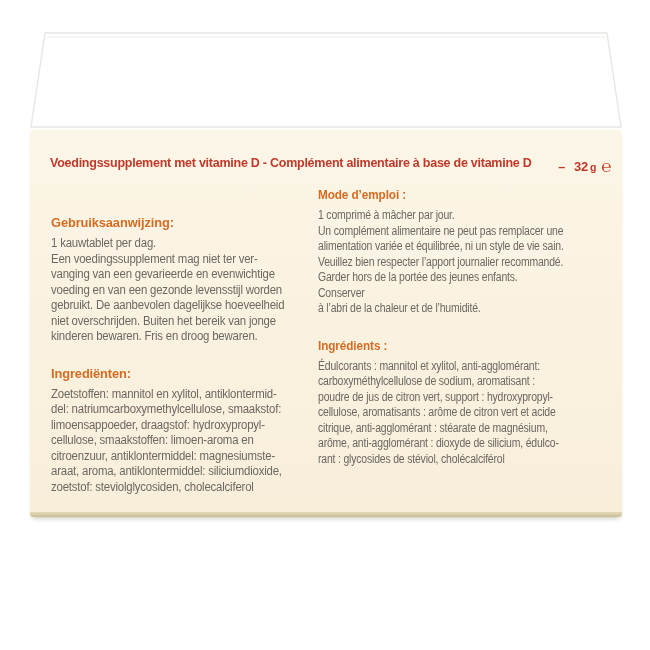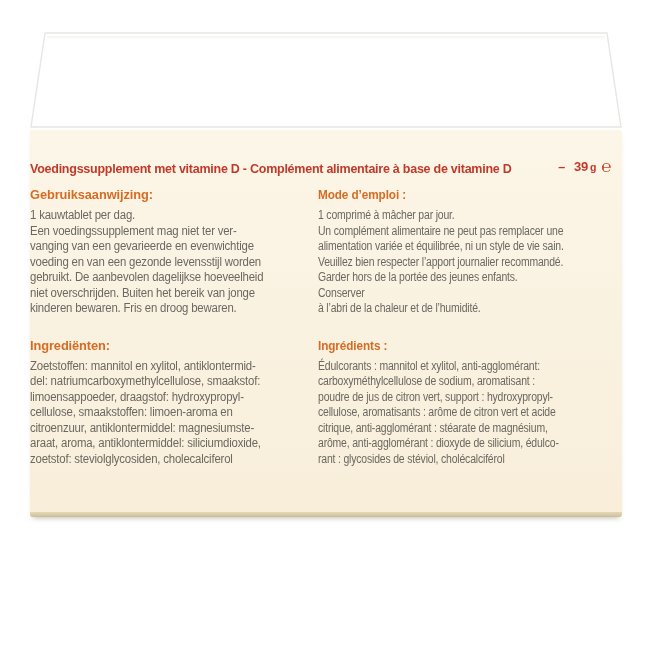--- a/index.html
+++ b/index.html
@@ -33,24 +33,24 @@
   .box-bottom-edge {
     position: absolute;
     left: 0; right: 0; bottom: 0;
     height: 5px;
     background: linear-gradient(180deg, #e3d8b8 0%, var(--face_edge, #d8cba6) 55%, #c9bd99 100%);
     border-radius: 0 0 3px 3px;
   }
   .panel-header {
     position: absolute;
     top: 26px;
-    left: 0;
+    left: 20px;
     right: 11px;
     display: flex;
-    align-items: flex-end;
+    align-items: flex-start;
     white-space: nowrap;
     color: var(--title, #c03a2b);
     font-weight: bold;
     font-size: 12.5px;
     letter-spacing: -0.25px;
   }
   .header-right {
     margin-left: auto;
     display: flex;
     align-items: baseline;
@@ -63,21 +63,21 @@
     font-size: 17px;
     margin-left: 5px;
     color: var(--sign, #cd4a2b);
     position: relative;
     top: 1px;
   }
   .col {
     position: absolute;
     top: 57px;
   }
-  .col-nl { left: 0;  width: 280px; }
+  .col-nl { left: 21px;  width: 280px; margin-top: 28px; }
   .col-fr { left: 288px; width: 286px; }
   .col-inner {
     transform-origin: left top;
   }
   .col-nl .col-inner { transform: scaleX(0.95); }
   .col-fr .col-inner { transform: scaleX(0.87); }
   .section-heading {
     margin: 0 0 6px 0;
     font-size: 13.5px;
     font-weight: bold;
@@ -103,21 +103,21 @@
     <polygon points="45,33 607,33 621,127 31,127" fill="#ffffff" stroke="#e6e4df" stroke-width="1.4" opacity="0.9"></polygon>
     <line x1="47" y1="37" x2="605" y2="37" stroke="#eeece7" stroke-width="1" opacity="0.8"></line>
   </svg>
 
   <div class="box-face">
 
     <div class="panel-header">
       <span>Voedingssupplement met vitamine D - Complément alimentaire à base de vitamine D</span>
       <span class="header-right">
         <span class="header-dash">–</span>
-        <span class="weight-value">39</span>
+        <span class="weight-value">32</span>
         <span class="weight-unit">g</span>
         <span class="estimated-sign">℮</span>
       </span>
     </div>
 
     <div class="col col-nl">
       <div class="col-inner">
         <div class="section">
           <h3 class="section-heading">Gebruiksaanwijzing:</h3>
           <p class="body-text">1 kauwtablet per dag.

